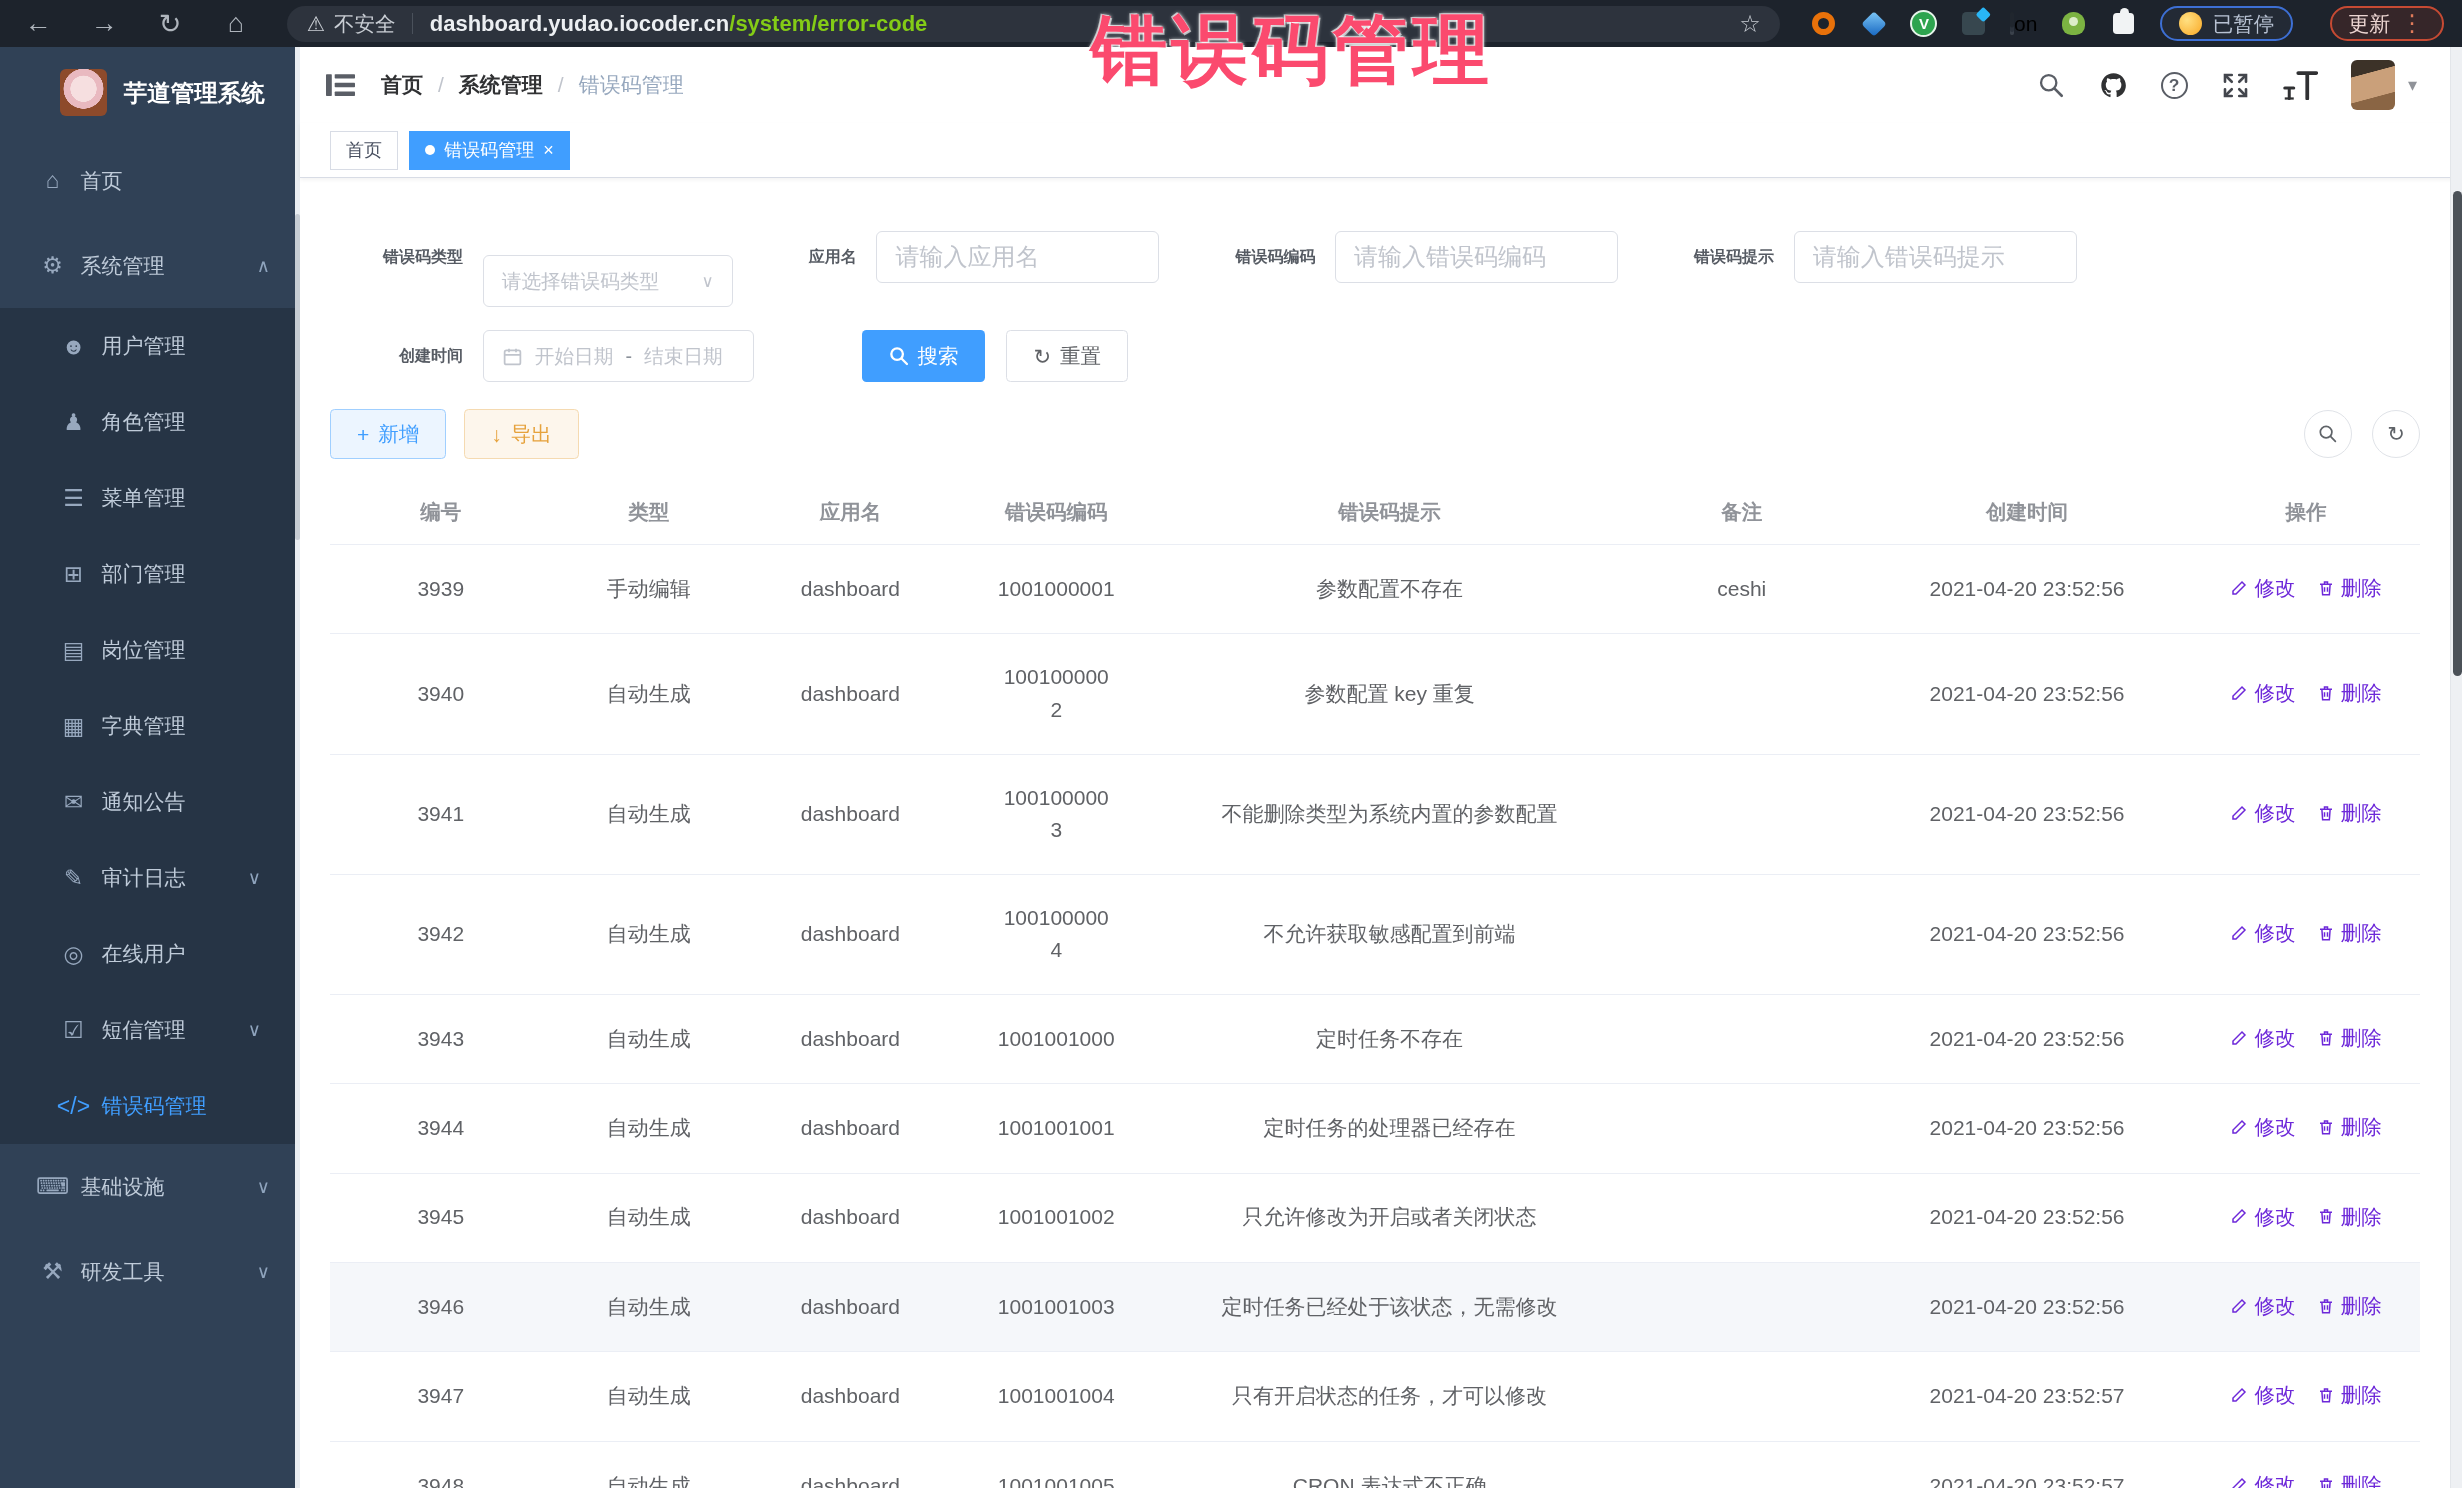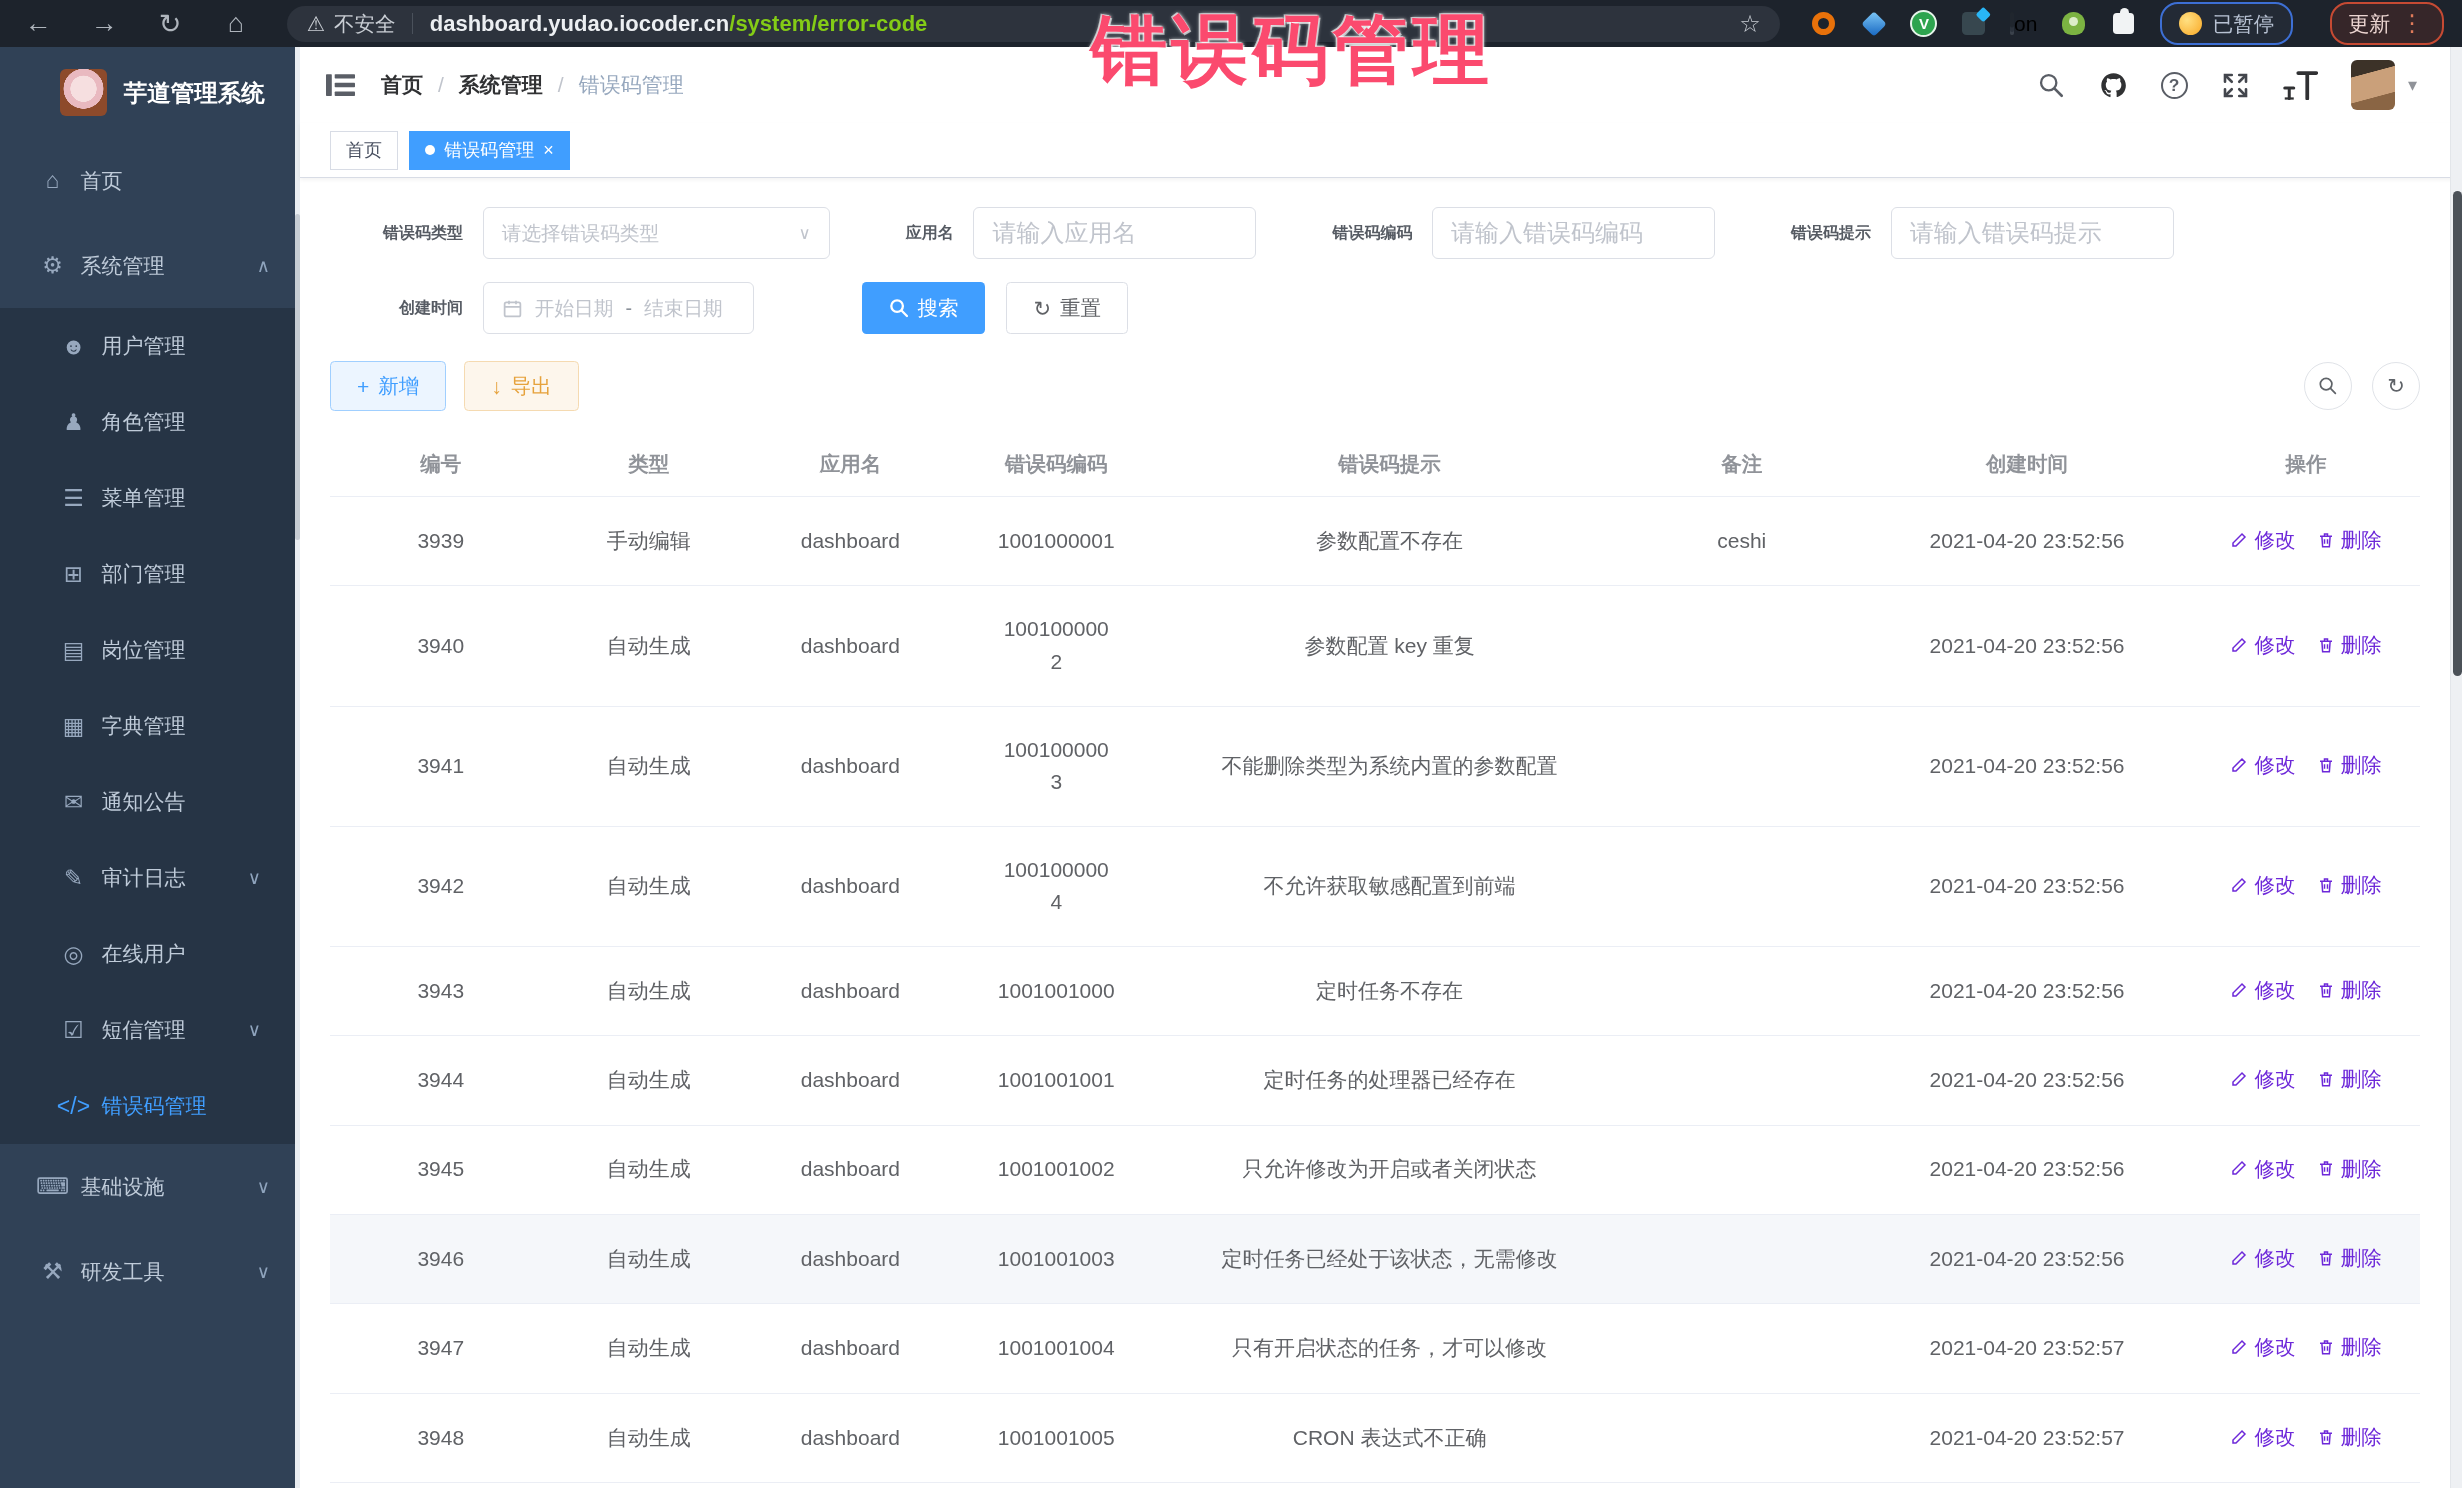--- a/index.html
+++ b/index.html
@@ -29,21 +29,21 @@
   .ext-green{ width:27px; height:27px; background:#2ea44f; border-radius:50%; color:#fff; font-size:15px; font-weight:700;
     display:flex; align-items:center; justify-content:center; border:2.3px solid #e6f4ea;}
   .ext-grid{ width:23px; height:23px; background:#37474f; border-radius:4.5px; position:relative;}
   .ext-grid::after{ content:""; position:absolute; right:-3px; top:-3px; width:10.6px; height:10.6px;
     background:#29b6f6; transform:rotate(45deg); border-radius:2.3px;}
   .ext-on{ width:23px; height:23px; background:#20262e; border-radius:3px; box-shadow:inset 0 -3px 0 #3a414b, inset 0 -7.6px 0 #2a313b;}
   .ext-key{ width:23px; height:23px; background:#7cb342; border-radius:50% 50% 40% 40%; position:relative;}
   .ext-key::after{ content:""; position:absolute; left:6.8px; top:4.5px; width:9px; height:9px; background:#dcedc8; border-radius:50%;}
   .ext-puzzle{ width:21px; height:21px; background:#f1f3f4; border-radius:3.8px; position:relative;}
   .ext-puzzle::after{ content:""; position:absolute; top:-5.3px; left:6.8px; width:9px; height:9px; background:#f1f3f4; border-radius:50%;}
-  .pill{ height:43px; border-radius:18px; display:flex; align-items:center; padding:0 16.7px; gap:10.6px; flex:0 0 auto;}
+  .pill{ height:35px; border-radius:18px; display:flex; align-items:center; padding:0 16.7px; gap:10.6px; flex:0 0 auto;}
   .paused-pill{ border:2.3px solid #3d6fd4; background:#232a35; }
   .emoji-face{ width:23px; height:23px; border-radius:50%; background:radial-gradient(circle at 35% 35%,#ffe082,#f9a825); }
   .paused-label{ font-size:20.5px; color:#b7c1d2; }
   .update-pill{ border:2.3px solid #c64a33; background:#362629; margin-left:13.6px;}
   .update-label{ font-size:21px; color:#ecd5d1; }
   .kebab{ font-size:23px; color:#e07b5a; letter-spacing:1.5px; }
 
   
   .watermark{ position:absolute; left:1091px; top:1.5px; z-index:50; font-size:76px; font-weight:700;
     color:#fb4a6e; letter-spacing:4.5px; line-height:1.25;
@@ -100,21 +100,21 @@
   .frow{ display:flex; align-items:center; }
   .frow1{ margin-bottom:23px; }
   .frow2{ margin-bottom:27px; }
   .fg-label{ font-size:16px; font-weight:600; color:#565b63; margin-right:19.7px; white-space:nowrap; }
   .fg-label.w1{ width:133px; text-align:right; }
   .ctrl{ height:52px; border:0.8px solid #dcdfe6; border-radius:6px; background:#fff; display:flex;
     align-items:center; padding:0 18px; font-size:19.7px; color:#c0c4cc; }
   .ctrl .caret{ margin-left:auto; font-size:16.7px; color:#c0c4cc; }
   .ctrl input{ border:none; outline:none; width:100%; font-size:24px; color:#606266; font-family:inherit; }
   .ctrl input::placeholder{ color:#c0c4cc; }
-  .sel{ width:347px; }
+  .sel{ width:250px;margin-top:48px; }
   .inp{ width:283px; }
   .gap{ margin-left:76px; }
   .range{ width:271px; gap:12px; }
   .range .cal{ color:#c0c4cc; display:flex; }
   .range .rtext{ white-space:nowrap; }
   .range .rsep{ color:#8a9099; }
   .btn{ height:52px; border-radius:4.5px; display:inline-flex; align-items:center; gap:9px;
     padding:0 26px; font-size:20.5px; border:0.8px solid transparent; background:#fff; }
   .btn-search{ background:#409eff; color:#fff; margin-left:108px; }
   .btn-reset{ border-color:#dcdfe6; color:#606266; margin-left:21px; }

